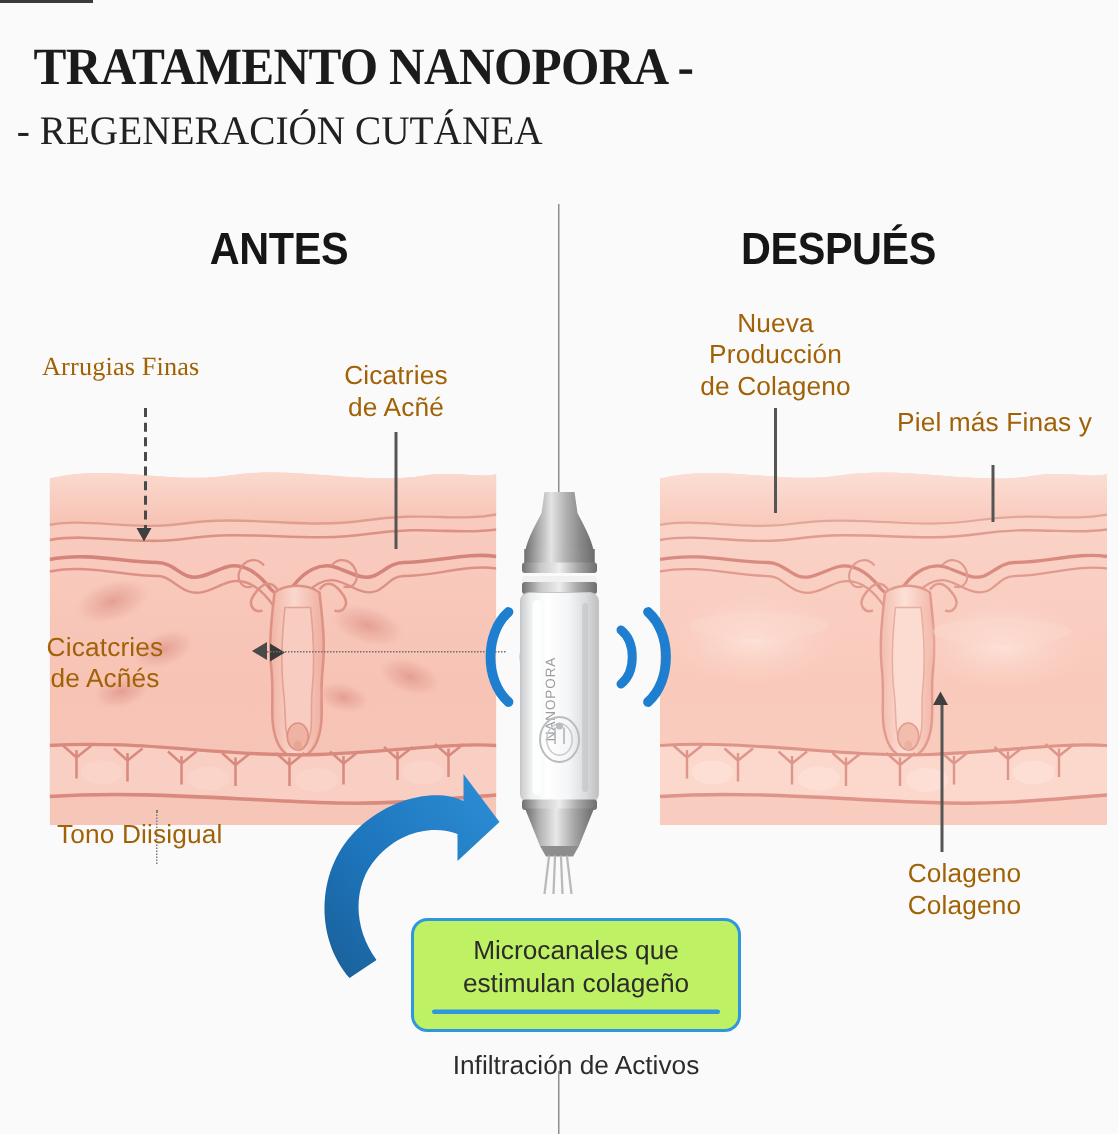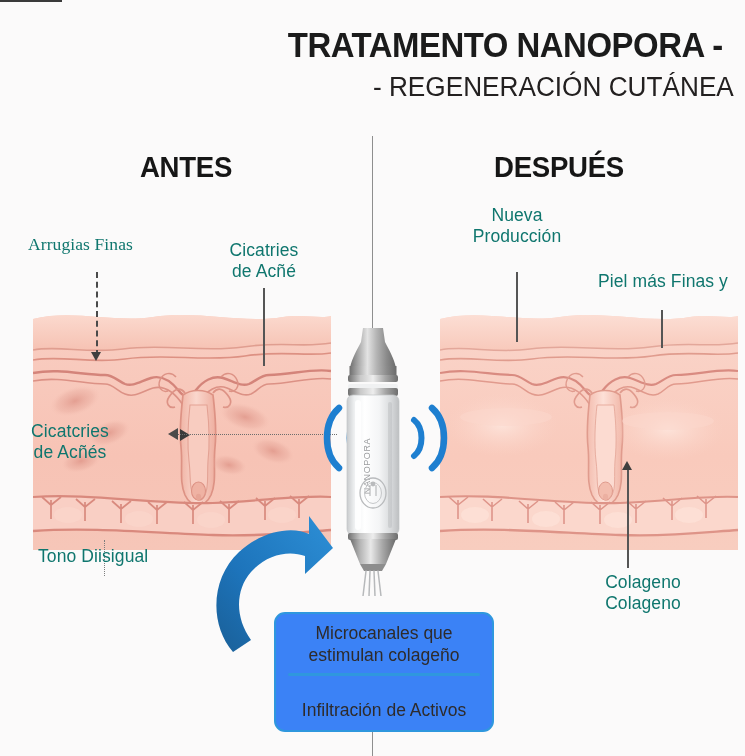--- a/index.html
+++ b/index.html
@@ -6,21 +6,21 @@
   html,body { width:745px; height:756px; }
   body {
     background:#fbfafa;
     font-family:"Liberation Sans", sans-serif;
     color:#231f20;
     position:relative;
     overflow:hidden;
   }
 
   
-  #title-block { position:absolute; top:0; left:0; width:745px; text-align:right; }
+  #title-block { position:absolute; top:0; left:0; width:745px; text-align:left;font-family:Liberation Serif, serif; }
   #main-title {
     font-size:35px; font-weight:bold; letter-spacing:-0.5px;
     line-height:1; padding-top:27px; color:#1b1b1b;
     transform:scaleX(0.94); transform-origin:center;
   }
   #sub-title {
     font-size:27px; font-weight:normal; letter-spacing:0px;
     line-height:1; padding-top:12px; color:#232020;
     transform:scaleX(0.97); transform-origin:center;
   }
@@ -41,21 +41,21 @@
   #divider-bottom { top:714px; height:42px; }
 
   
   .skin-panel { position:absolute; overflow:hidden; }
   #skin-before { left:33px;  top:305px; width:298px; height:245px; }
   #skin-after  { left:440px; top:305px; width:298px; height:245px; }
 
   
   .label {
     position:absolute; font-size:17.5px; line-height:1.2;
-    color:#0f766e; letter-spacing:0.1px;
+    color:#a16207; letter-spacing:0.1px;
   }
 
   #lbl-arrugias   { left:28px;  top:234px; width:140px;font-family:Liberation Serif, serif; }
   #lbl-cicatries  { left:204px; top:240px; width:120px; text-align:center; }
   #lbl-cicatcries { left:16px;  top:421px; width:108px; text-align:center; }
   #lbl-tono       { left:38px;  top:546px; width:150px; }
   #lbl-colageno   { left:452px; top:205px; width:130px; text-align:center; }
   #lbl-firme      { left:588px; top:271px; width:150px; text-align:center; }
   #lbl-textura    { left:588px; top:572px; width:110px; text-align:center; }
 
@@ -114,23 +114,23 @@
 
   
   #waves-left  { position:absolute; left:321px; top:398px; width:46px; height:80px; }
   #waves-right { position:absolute; left:404px; top:398px; width:46px; height:80px; }
 
   
   #curved-arrow { position:absolute; left:205px; top:512px; width:130px; height:142px; }
 
   
   #callout {
-    position:absolute; left:274px; top:612px; width:220px; height:120px;
+    position:absolute; left:274px; top:612px; width:220px; height:76px;
     border:2.4px solid #2f97de; border-radius:11px;
-    background:#3b82f6; text-align:center;
+    background:#bef264; text-align:center;
   }
   #callout-line1 {
     font-size:17.5px; line-height:1.24; color:#2e2b2b;
     padding:9px 8px 0 8px;
   }
   #callout-rule {
     height:2.4px; background:#2f97de; margin:7px 12px 0 12px; border-radius:2px;
   }
   #callout-line2 {
     font-size:17.5px; line-height:1.24; color:#2e2b2b; padding-top:24px;
@@ -350,20 +350,21 @@
   <div>de Acñés</div>
 </div>
 
 <div class="label" id="lbl-tono">
   <div>Tono Diisigual</div>
 </div>
 
 <div class="label" id="lbl-colageno">
   <div>Nueva</div>
   <div>Producción</div>
+  <div>de Colageno</div>
 </div>
 
 <div class="label" id="lbl-firme">
   <div>Piel más Finas y</div>
 </div>
 
 <div class="label" id="lbl-textura">
   <div>Colageno</div>
   <div>Colageno</div>
 </div>

